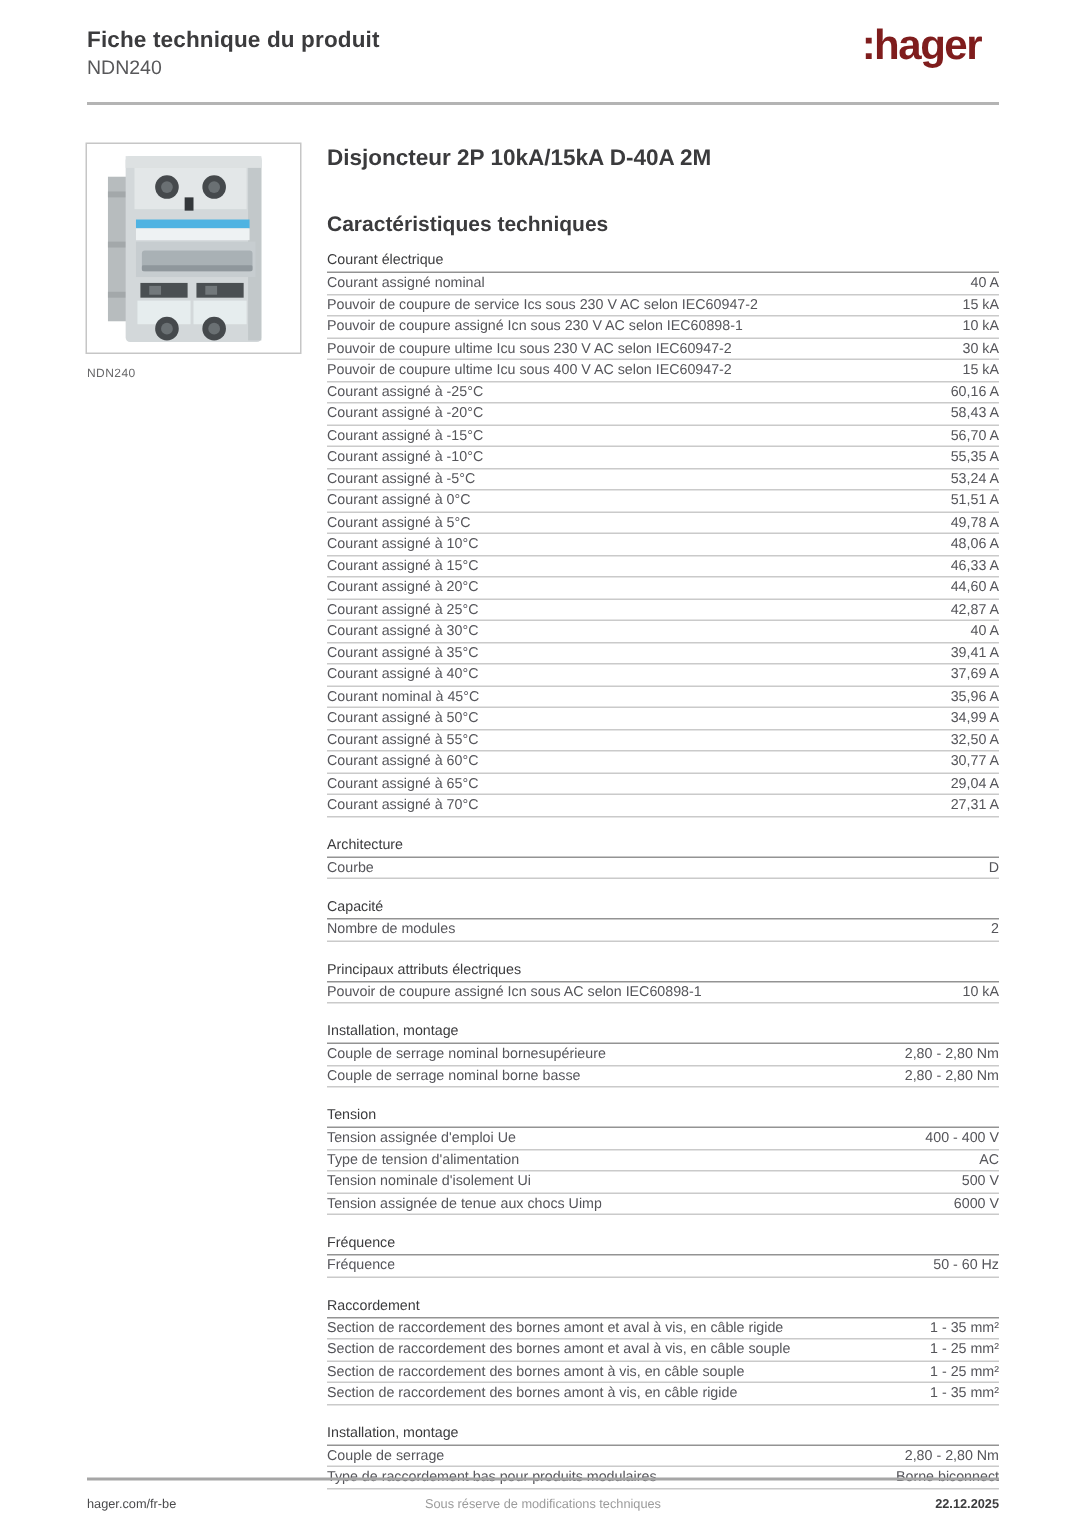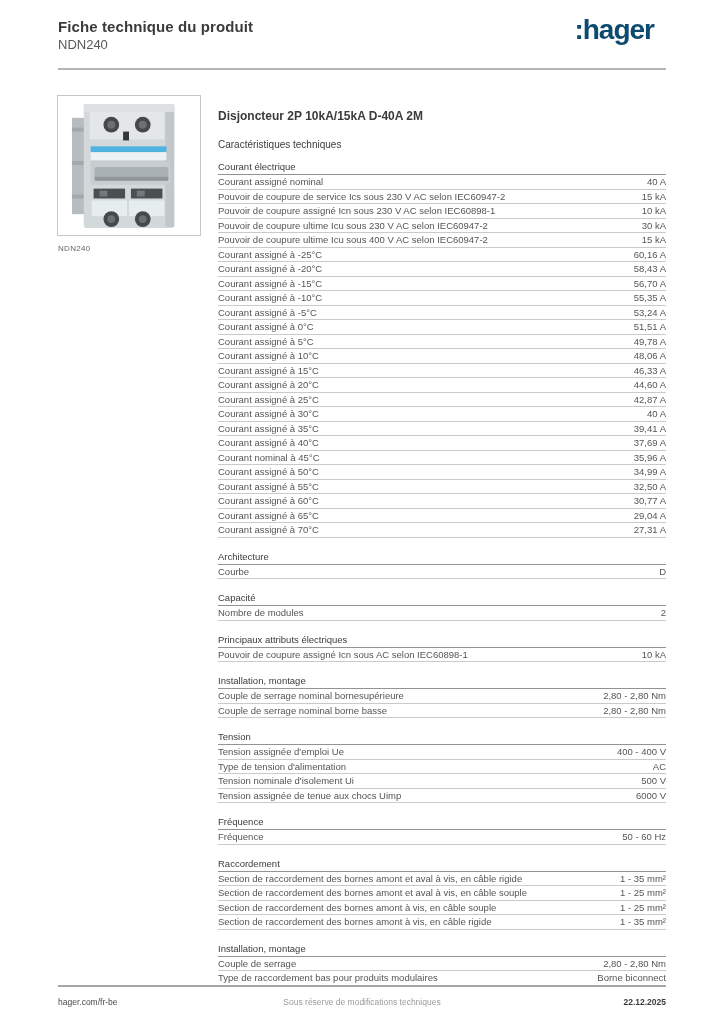--- a/index.html
+++ b/index.html
@@ -9,42 +9,42 @@
     font-family:"Liberation Sans","DejaVu Sans",sans-serif;
     color:#55555a;
   }
 
   
   .page-header { position:absolute; left:58px; top:18px; }
   .page-title { font-size:15px; font-weight:bold; color:#3b3b3d; letter-spacing:.1px; }
   .page-subtitle { font-size:13px; color:#58585a; margin-top:2px; }
   .brand-logo {
     position:absolute; right:70px; top:14px;
-    font-size:28px; font-weight:bold; color:#0c4a6e; letter-spacing:-1px;
+    font-size:28px; font-weight:bold; color:#7f1d1d; letter-spacing:-1px;
   }
   .header-rule {
     position:absolute; left:58px; right:58px; top:68px;
     border-top:2px solid #b4b4b4;
   }
 
   
   .product-figure {
     position:absolute; left:57px; top:95px; width:144px; height:141px;
     border:1px solid #c6c6c6; background:#ffffff;
     display:flex; align-items:center; justify-content:center;
   }
   .product-caption {
     position:absolute; left:58px; top:244px;
     font-size:8px; color:#68686a; letter-spacing:.3px;
   }
 
   
   .spec-area { position:absolute; left:218px; top:92px; width:448px; padding-top:5px; }
-  .product-title { font-size:12px; font-weight:bold; color:#3b3b3d;margin-top:12px; }
-  .char-title { font-size:10px; font-weight:normal; color:#3b3b3d; margin-top:16px; }
+  .product-title { font-size:15px; font-weight:bold; color:#3b3b3d; }
+  .char-title { font-size:14px; font-weight:bold; color:#3b3b3d; margin-top:27px; }
 
   .section { margin-top:13px; }
   .section:first-child { margin-top:11px; }
   .section-title {
     font-size:9.5px; font-weight:normal; color:#3b3b3d;
     line-height:11px; padding-bottom:2px;
     border-bottom:1px solid #939393;
   }
   .row {
     display:flex; justify-content:space-between; align-items:center;

